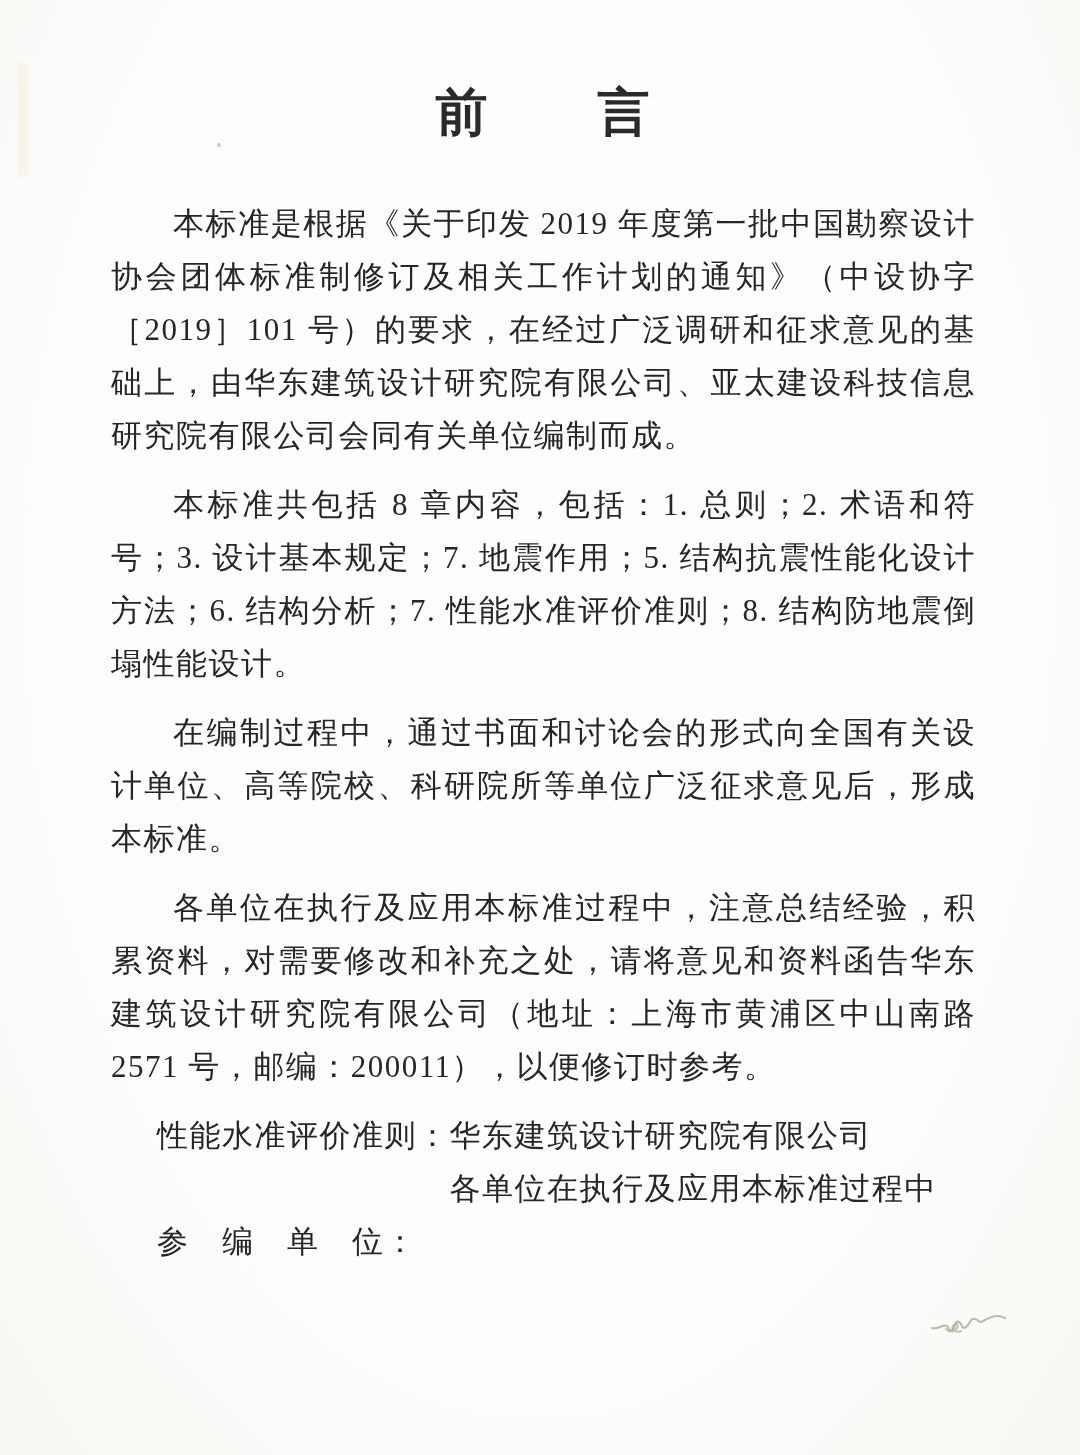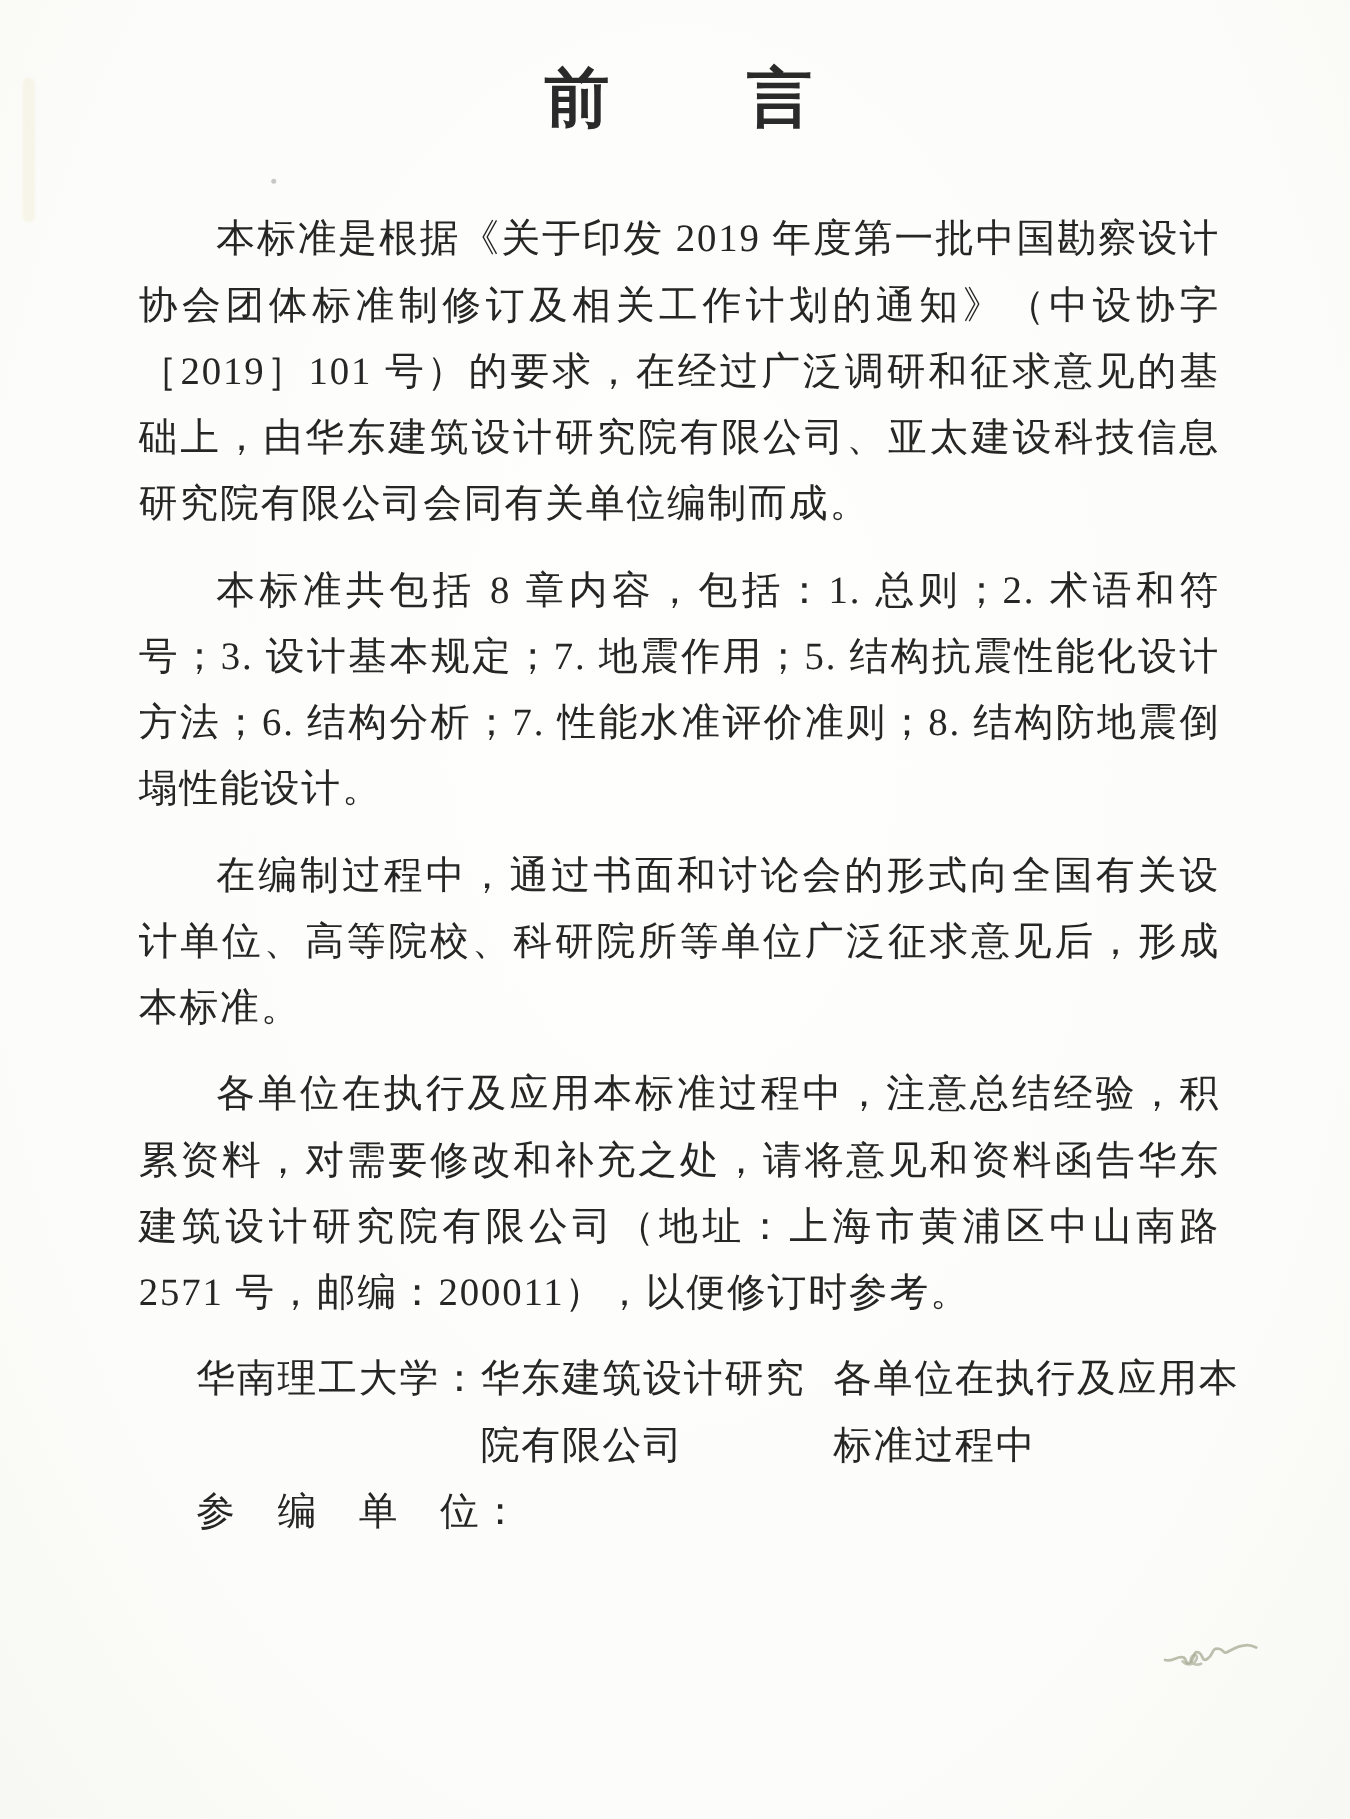--- a/index.html
+++ b/index.html
@@ -18,21 +18,21 @@
     font-family: "Liberation Serif", "DejaVu Serif", serif;
     color: #262626;
   }
   .content {
     position: absolute;
     left: 95px;
     right: 88px;
     top: 0;
   }
   .doc-title {
-    margin: 51px 0 0 0;
+    margin: 84px 0 0 0;
     text-align: center;
     font-size: 52px;
     font-weight: bold;
     line-height: 1.1;
     letter-spacing: 2px;
     color: #2a2a2a;
   }
   .body-text {
     margin-top: 56px;
   }
@@ -54,21 +54,21 @@
     display: flex;
     margin-left: 2em;
     align-items: flex-start;
   }
   .org-label {
     white-space: nowrap;
     flex-shrink: 0;
   }
   .org-list {
     display: flex;
-    flex-direction: row;
+    flex-direction: column;
   }
   
   .smudge {
     position: absolute;
     left: 928px;
     top: 1302px;
     width: 80px;
     height: 34px;
     opacity: 0.65;
     pointer-events: none;
@@ -109,21 +109,21 @@
 
     <div class="body-text">
       <p class="para">本标准是根据《关于印发 2019 年度第一批中国勘察设计协会团体标准制修订及相关工作计划的通知》（中设协字［2019］101 号）的要求，在经过广泛调研和征求意见的基础上，由华东建筑设计研究院有限公司、亚太建设科技信息研究院有限公司会同有关单位编制而成。</p>
       <p class="para">本标准共包括 8 章内容，包括：1. 总则；2. 术语和符号；3. 设计基本规定；7. 地震作用；5. 结构抗震性能化设计方法；6. 结构分析；7. 性能水准评价准则；8. 结构防地震倒塌性能设计。</p>
       <p class="para">在编制过程中，通过书面和讨论会的形式向全国有关设计单位、高等院校、科研院所等单位广泛征求意见后，形成本标准。</p>
       <p class="para">各单位在执行及应用本标准过程中，注意总结经验，积累资料，对需要修改和补充之处，请将意见和资料函告华东建筑设计研究院有限公司（地址：上海市黄浦区中山南路 2571 号，邮编：200011），以便修订时参考。</p>
 
       <div class="org-section">
 
         <div class="org-row">
-          <span class="org-label">华南理工大学：</span>
+          <span class="org-label">性能水准评价准则：</span>
           <div class="org-list">
             <div>华东建筑设计研究院有限公司</div>
             <div>各单位在执行及应用本标准过程中</div>
           </div>
         </div>
 
         <div class="org-row">
           <span class="org-label">参　编　单　位：</span>
         </div>
 

